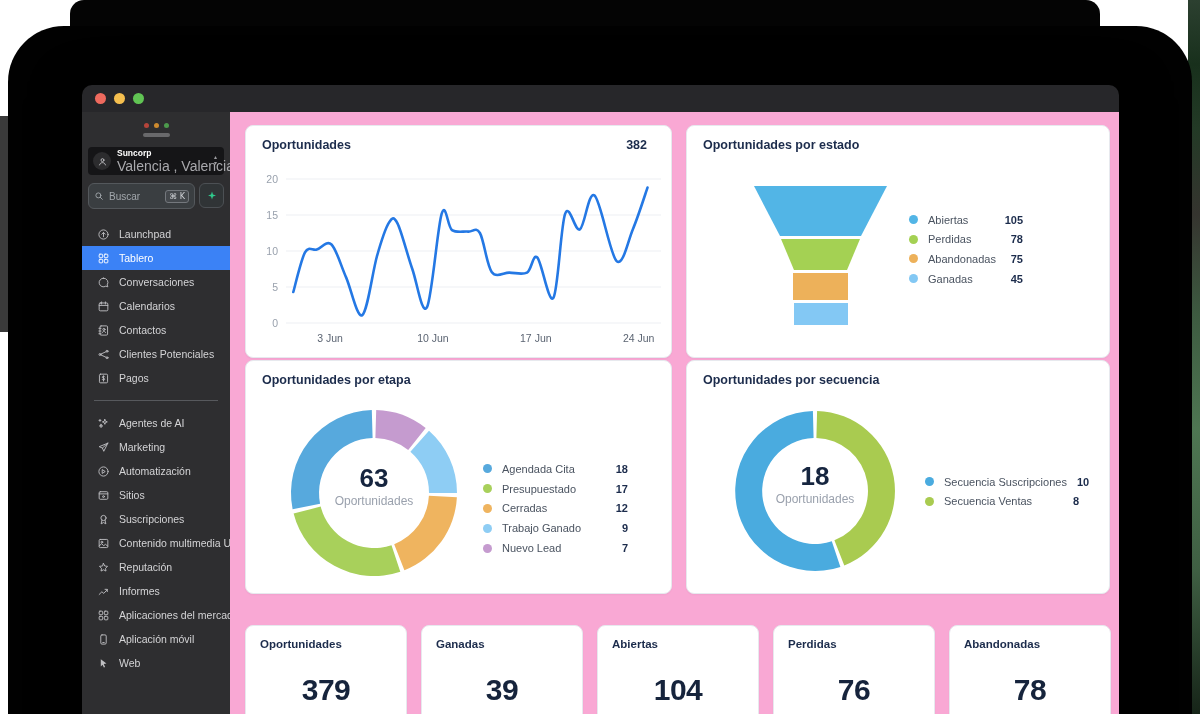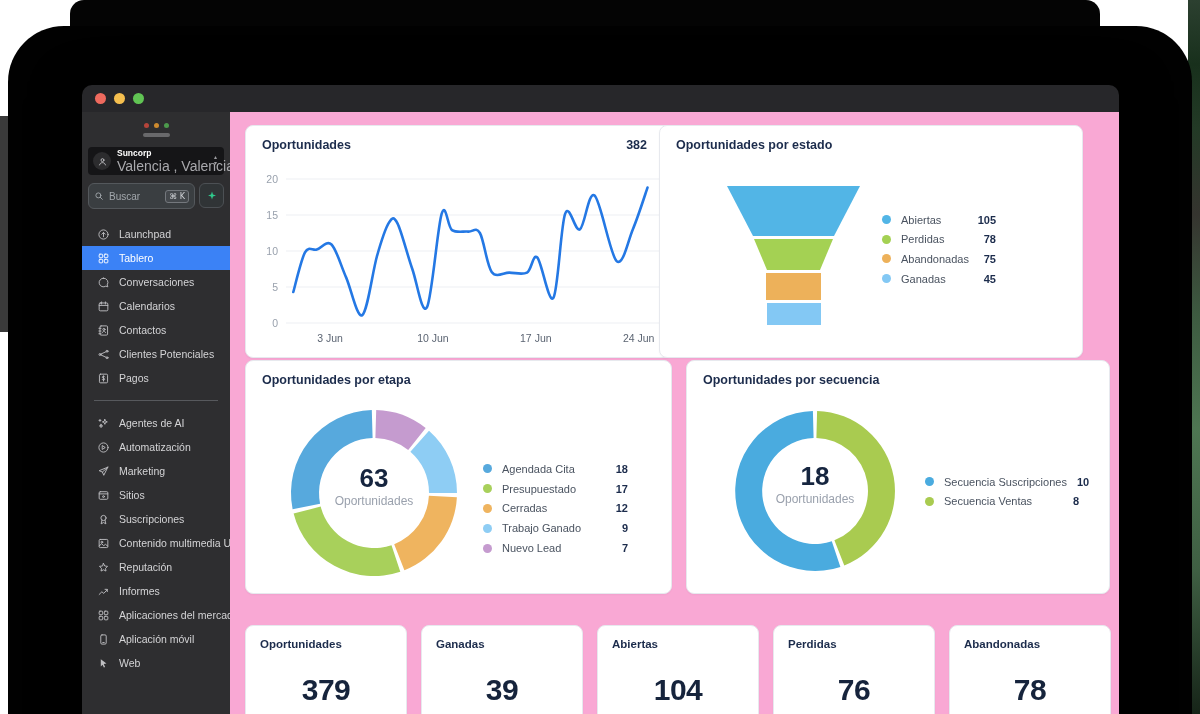--- a/index.html
+++ b/index.html
@@ -52,21 +52,21 @@
   .nav-item.selected { background:#3b82f6; color:#ffffff; }
   .nav-icon { width:14px; height:14px; flex:none; color:#bfbfc2; display:flex; align-items:center; justify-content:center; }
   .nav-item.selected .nav-icon { color:#ffffff; }
   .nav-divider { height:1px; background:#57595d; margin:10px 12px; }
 
   
   .main { flex:1; background:#f9a8d4; position:relative; min-width:0;padding-left:8px; }
   .card { position:absolute; background:#ffffff; border:1px solid #e7e9ee; border-radius:8px;
     box-shadow:0 1px 2px rgba(20,30,60,.04); }
   #card-line   { left:15px;  top:13px;  width:427px; height:233px; }
-  #card-funnel { left:429px; top:13px;  width:424px; height:233px; }
+  #card-funnel { left:456px; top:13px;  width:424px; height:233px; }
   #card-stage  { left:15px;  top:248px; width:427px; height:234px; }
   #card-seq    { left:456px; top:248px; width:424px; height:234px; }
   .card-title { position:absolute; left:16px; top:12px; font-size:12.5px; font-weight:bold; color:#1c2c4c; }
   .card-total { position:absolute; right:24px; top:12px; font-size:12.5px; font-weight:bold; color:#1c2c4c; }
   .chart-svg { position:absolute; left:0; top:0; }
 
   .legend { position:absolute; }
   .legend-row { display:flex; align-items:center; gap:10px; }
   .dot { width:9px; height:9px; border-radius:50%; flex:none; }
   .legend-label { flex:1; font-size:11px; color:#4a5360; white-space:nowrap; }
@@ -223,34 +223,34 @@
                 <path d="M14.5 4.5l1.2 3.3L19 9l-3.3 1.2-1.2 3.3-1.2-3.3L10 9l3.3-1.2z"></path>
                 <path d="M7.5 13.5l.8 2.2 2.2.8-2.2.8-.8 2.2-.8-2.2-2.2-.8 2.2-.8z"></path>
                 <path d="M5.5 4.5v3.6M3.7 6.3h3.6"></path>
               </svg>
             </span>
             <span>Agentes de AI</span>
           </div>
           <div class="nav-item">
             <span class="nav-icon">
               <svg width="13" height="13" viewBox="0 0 24 24" fill="none" stroke="currentColor" stroke-width="1.7" stroke-linecap="round" stroke-linejoin="round">
+                <path d="M20 4L4 10.5l6 2.5 2.5 6L20 4z"></path>
+                <path d="M10 13l9.5-8.5"></path>
+              </svg>
+            </span>
+            <span>Marketing</span>
+          </div>
+          <div class="nav-item">
+            <span class="nav-icon">
+              <svg width="13" height="13" viewBox="0 0 24 24" fill="none" stroke="currentColor" stroke-width="1.7" stroke-linecap="round" stroke-linejoin="round">
                 <circle cx="12" cy="12" r="8.5"></circle>
                 <path d="M10.2 8.8l5 3.2-5 3.2z"></path>
               </svg>
             </span>
             <span>Automatización</span>
-          </div>
-          <div class="nav-item">
-            <span class="nav-icon">
-              <svg width="13" height="13" viewBox="0 0 24 24" fill="none" stroke="currentColor" stroke-width="1.7" stroke-linecap="round" stroke-linejoin="round">
-                <path d="M20 4L4 10.5l6 2.5 2.5 6L20 4z"></path>
-                <path d="M10 13l9.5-8.5"></path>
-              </svg>
-            </span>
-            <span>Marketing</span>
           </div>
           <div class="nav-item">
             <span class="nav-icon">
               <svg width="13" height="13" viewBox="0 0 24 24" fill="none" stroke="currentColor" stroke-width="1.7" stroke-linecap="round" stroke-linejoin="round">
                 <rect x="4" y="5" width="16" height="14" rx="2"></rect>
                 <path d="M4 9h16"></path>
                 <circle cx="12" cy="14" r="1.7"></circle>
               </svg>
             </span>
             <span>Sitios</span>

